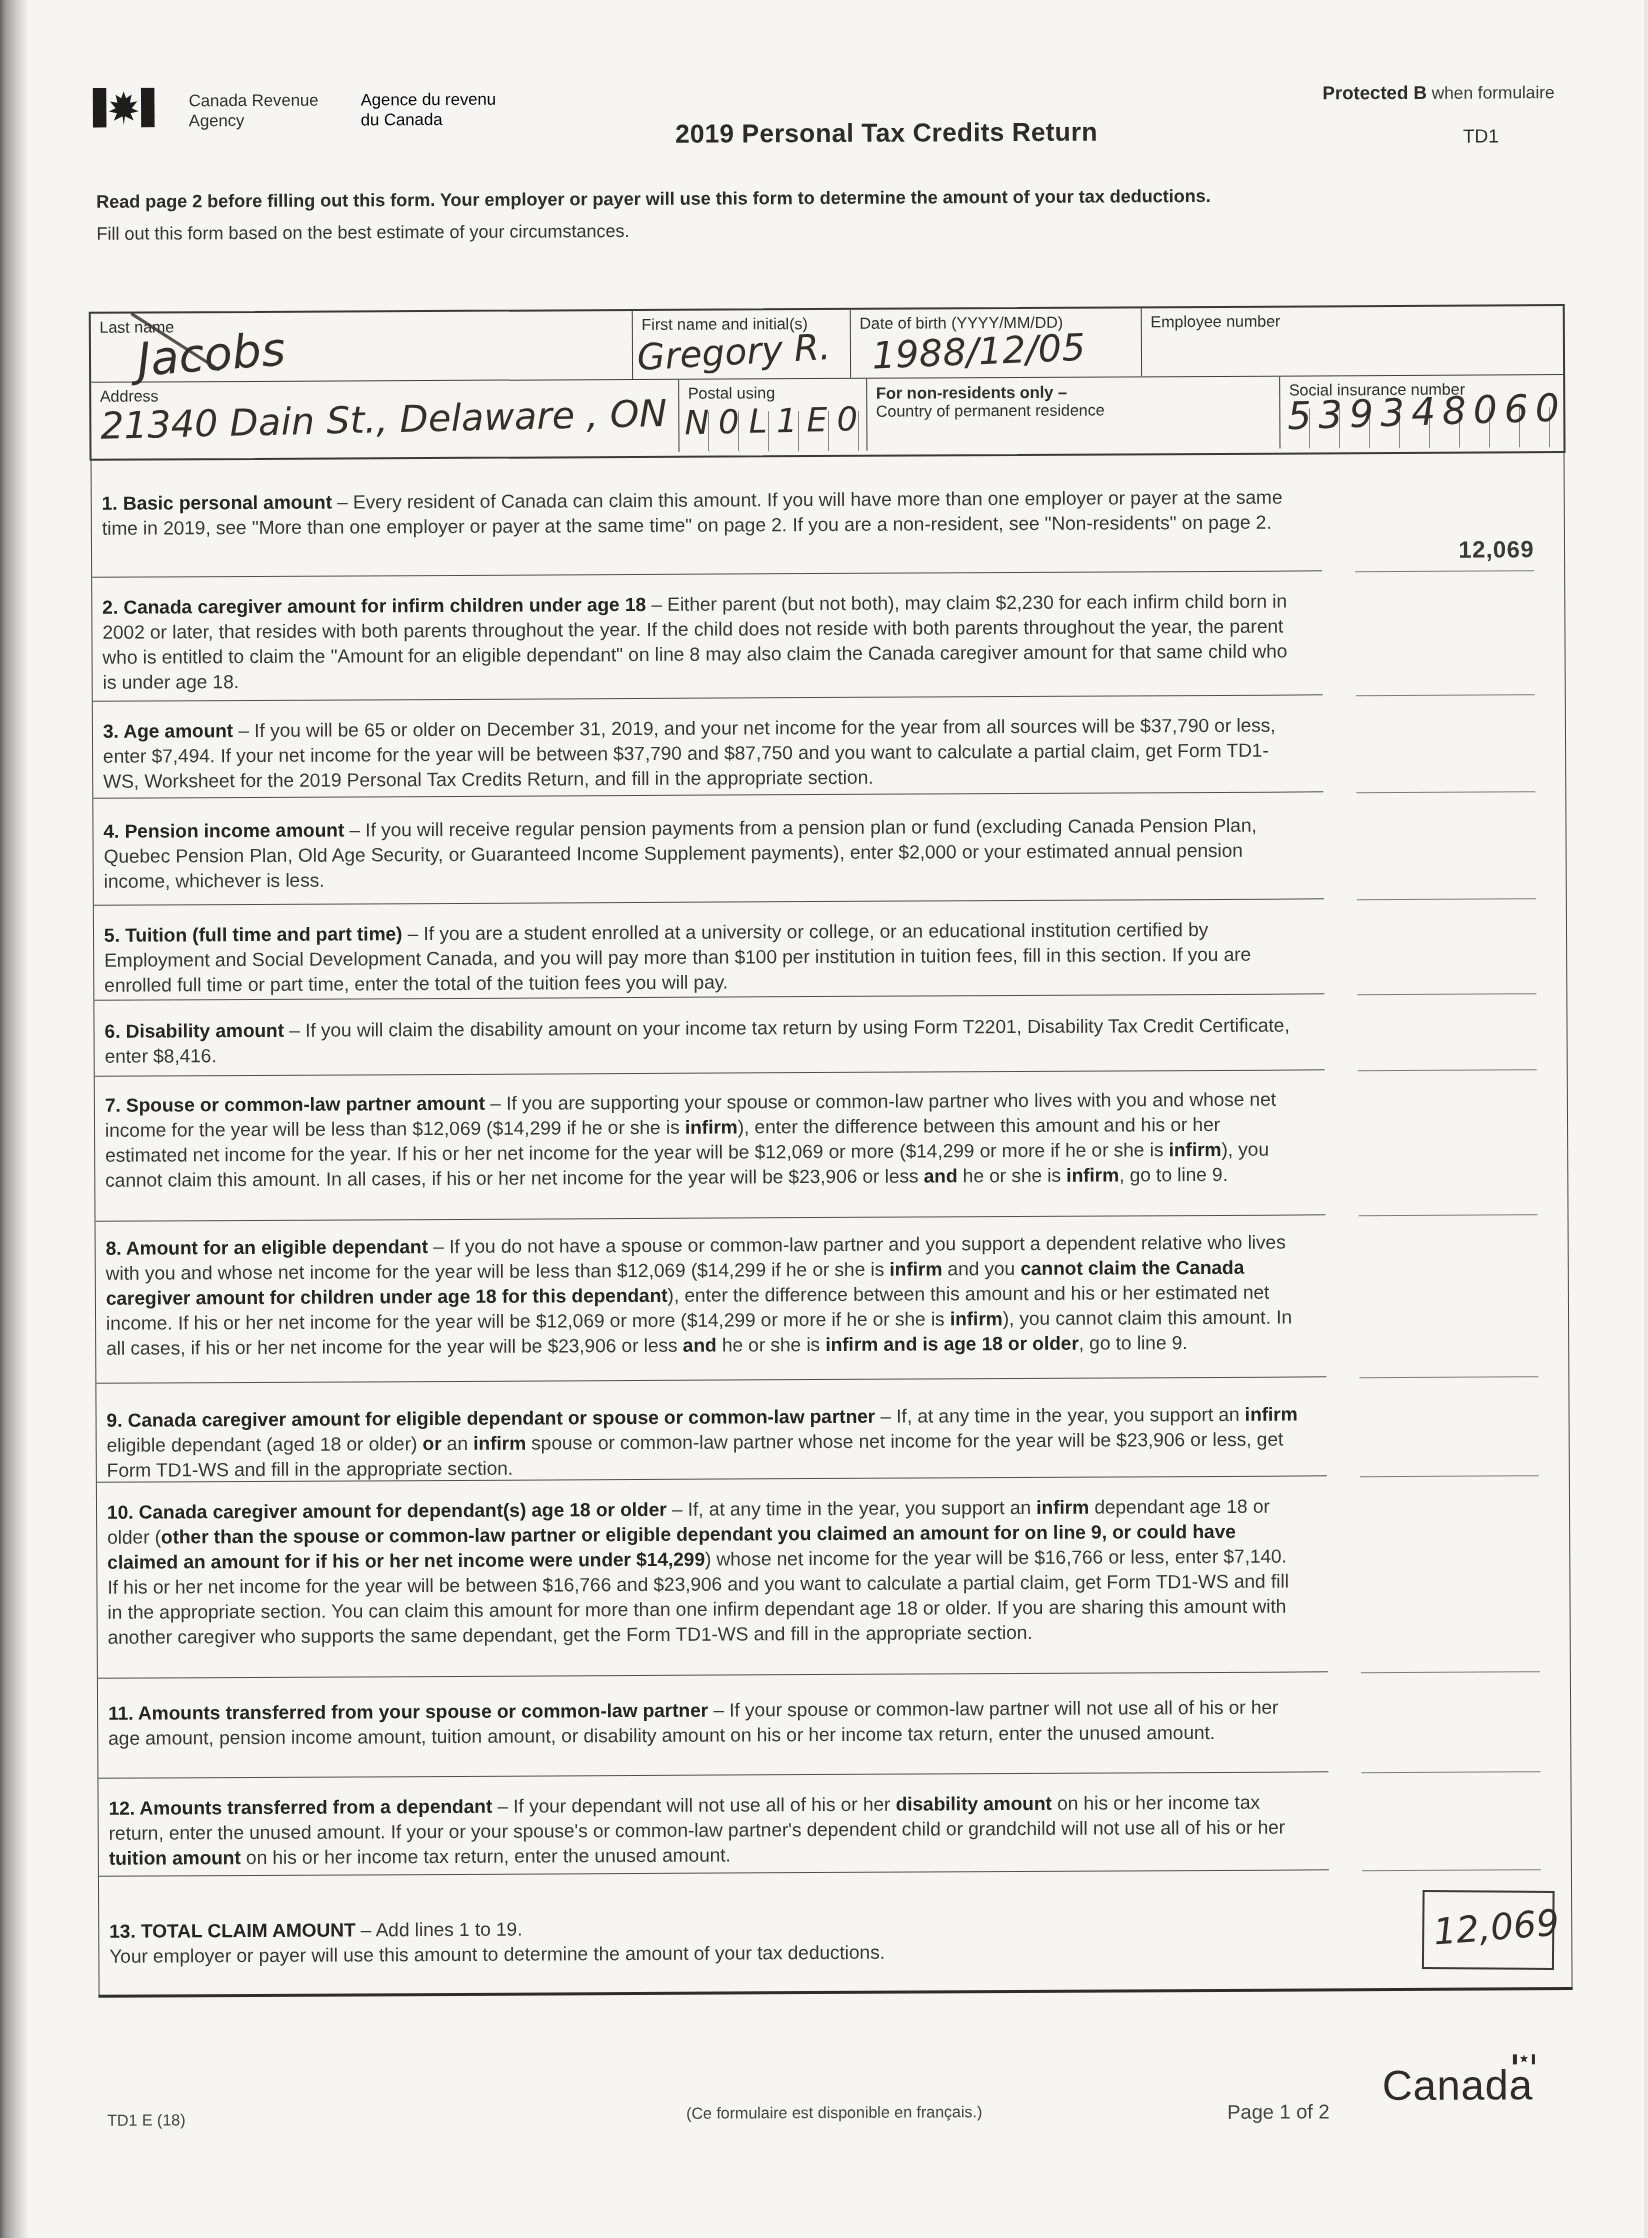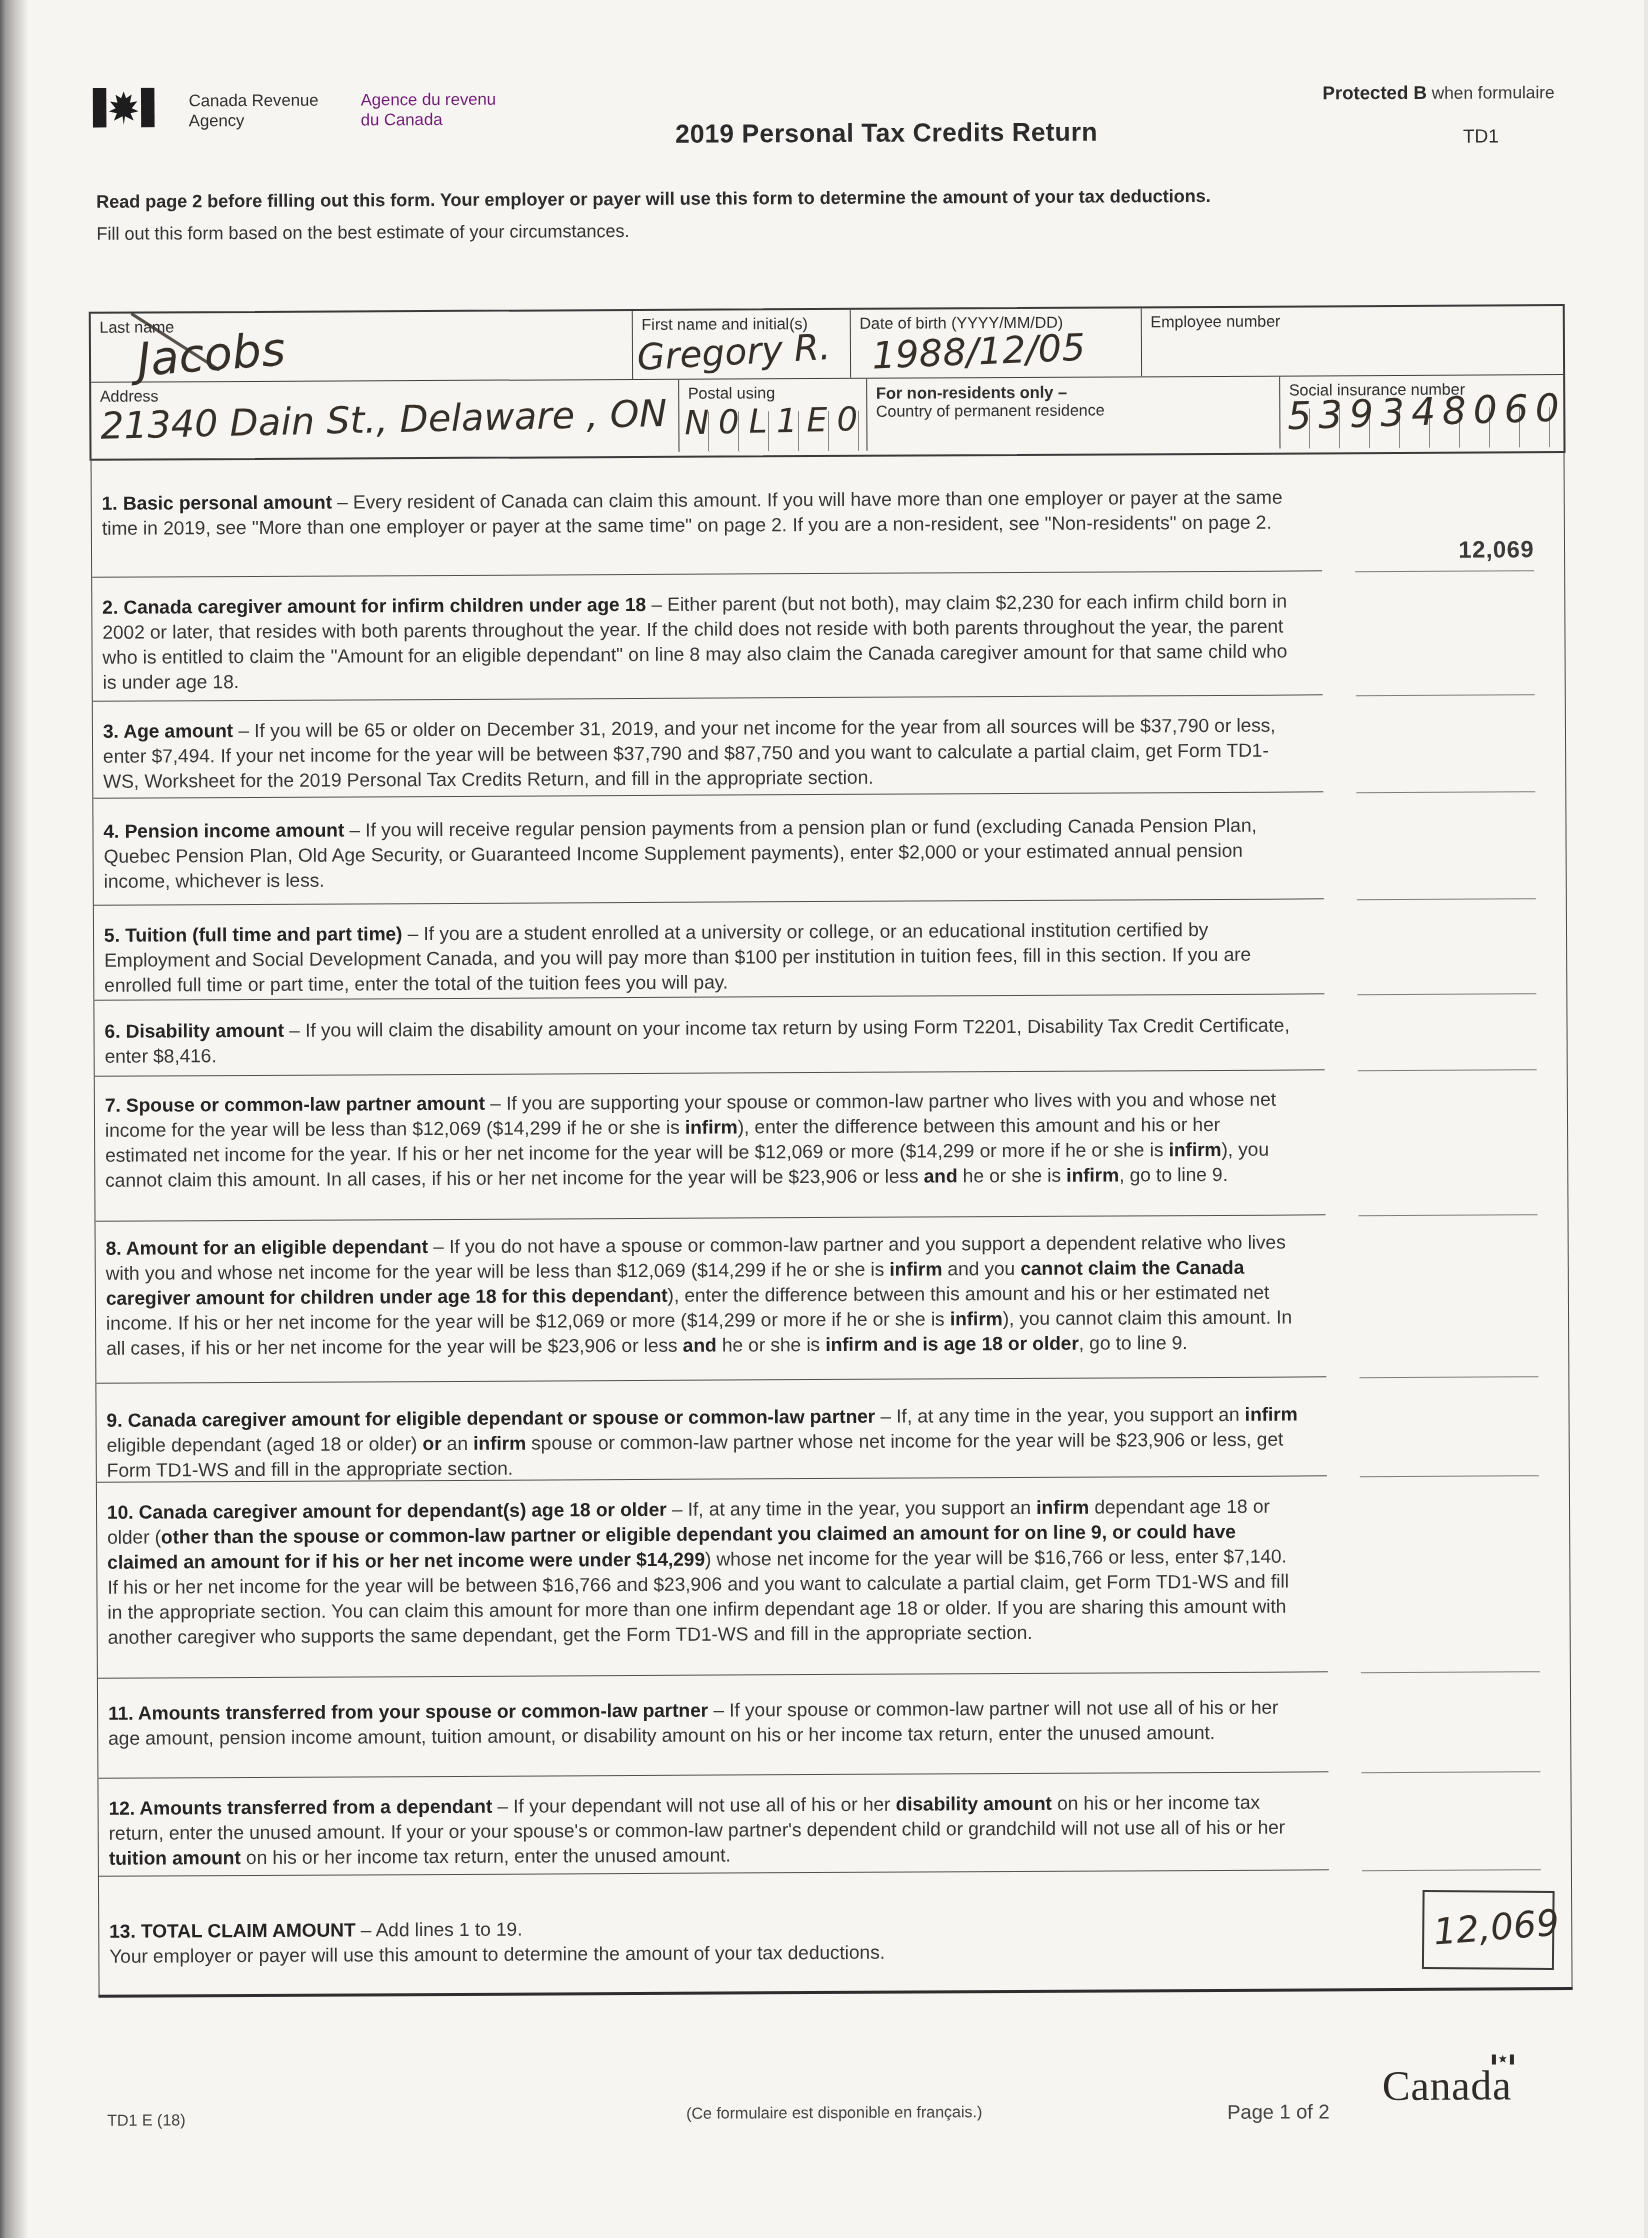--- a/index.html
+++ b/index.html
@@ -5,21 +5,21 @@
   html,body{margin:0;padding:0;background:#e8e7e4;}
   .page{position:relative;width:1644px;height:2239px;background:#f6f5f2;overflow:hidden;
         font-family:"Liberation Sans", sans-serif;color:#333;}
   .scan-edge{position:absolute;left:0;top:0;bottom:0;width:30px;z-index:50;
      background:linear-gradient(90deg,#606060 0px,#9c9c9c 5.6px,#c8c6c2 15px,rgba(246,245,242,0) 28.5px);}
   .sheet{position:absolute;left:0;top:0;width:100%;height:100%;transform:rotate(-0.3deg);}
 
   
   .flag-logo{position:absolute;left:98px;top:84px;width:62px;height:40px;}
   .agency-en{position:absolute;left:194px;top:88px;font-size:16.7px;line-height:20.4px;color:#2e2e2e;}
-  .agency-fr{position:absolute;left:366px;top:88px;font-size:16.7px;line-height:20.4px;color:#701a75;}
+  .agency-fr{position:absolute;left:366px;top:88px;font-size:16.7px;line-height:20.4px;color:#000000;}
   .form-title{position:absolute;left:619px;top:118px;width:545px;text-align:center;
      font-size:26px;font-weight:bold;color:#2b2b2b;letter-spacing:0.3px;}
   .protected{position:absolute;left:1238px;top:85px;width:322px;text-align:right;font-size:17.3px;color:#3a3a3a;}
   .protected b{font-size:18.6px;color:#2b2b2b;}
   .form-code{position:absolute;left:1380px;top:129px;width:124px;text-align:right;font-size:19px;color:#2f2f2f;}
 
   
   .intro-1{position:absolute;left:101px;top:188px;font-size:18px;font-weight:bold;color:#2c2c2c;}
   .intro-2{position:absolute;left:101px;top:220px;font-size:18px;color:#333;}
 
@@ -60,21 +60,21 @@
   .sec-amount{position:absolute;left:1306px;width:136px;text-align:right;bottom:7.4px;
      font-size:23.5px;font-weight:bold;color:#3a3a3a;letter-spacing:0.6px;}
   .total-box{position:absolute;left:1323px;top:21px;width:132px;height:79px;
      border:2.2px solid #3a3a3a;transform:rotate(0.8deg);box-sizing:border-box;}
   .hw-total{left:8.7px;top:13.6px;font-size:36px;transform:rotate(-5deg);}
 
   
   .footer-code{position:absolute;left:102px;top:2108px;font-size:16px;color:#444;}
   .footer-fr{position:absolute;left:631px;top:2104px;width:396px;text-align:center;font-size:16px;color:#444;}
   .footer-page{position:absolute;left:1222px;top:2103px;font-size:20px;color:#444;}
-  .wordmark{position:absolute;left:1377px;top:2065px;font-family:Liberation Serif, serif;
+  .wordmark{position:absolute;left:1377px;top:2065px;font-family:Liberation Sans, sans-serif;
      font-size:42px;color:#2f2b28;letter-spacing:0.6px;}
   .wordmark .mini-flag{position:absolute;right:-2.5px;top:-7.4px;width:22px;height:12.4px;}
   .mini-flag .bar{position:absolute;top:0;width:3.7px;height:10px;background:#2f2b28;}
   .mini-flag .bar.l{left:0;} .mini-flag .bar.r{right:0;}
   .mini-flag .leaf{position:absolute;left:6.8px;top:0.6px;width:8px;height:8px;background:#2f2b28;
      clip-path:polygon(50% 0,62% 35%,100% 28%,72% 62%,85% 100%,50% 78%,15% 100%,28% 62%,0 28%,38% 35%);}
 </style>
 </head>
 <body>
 

